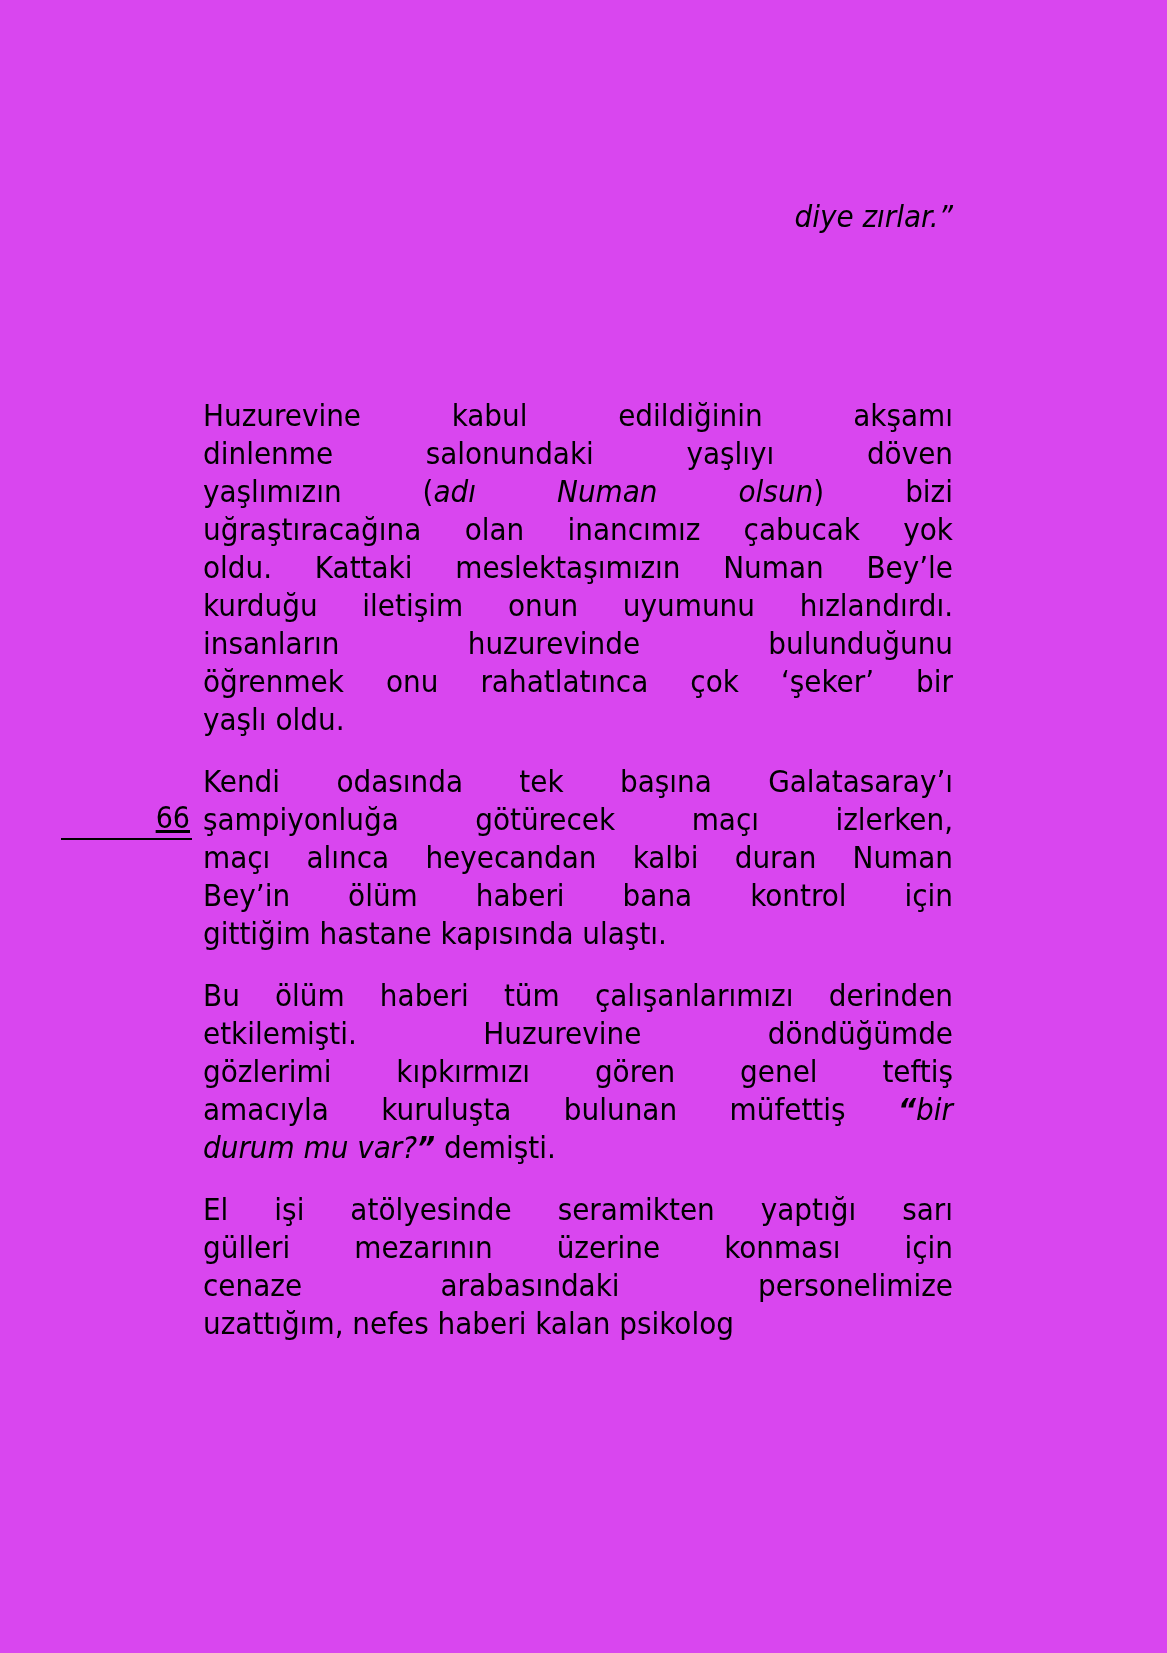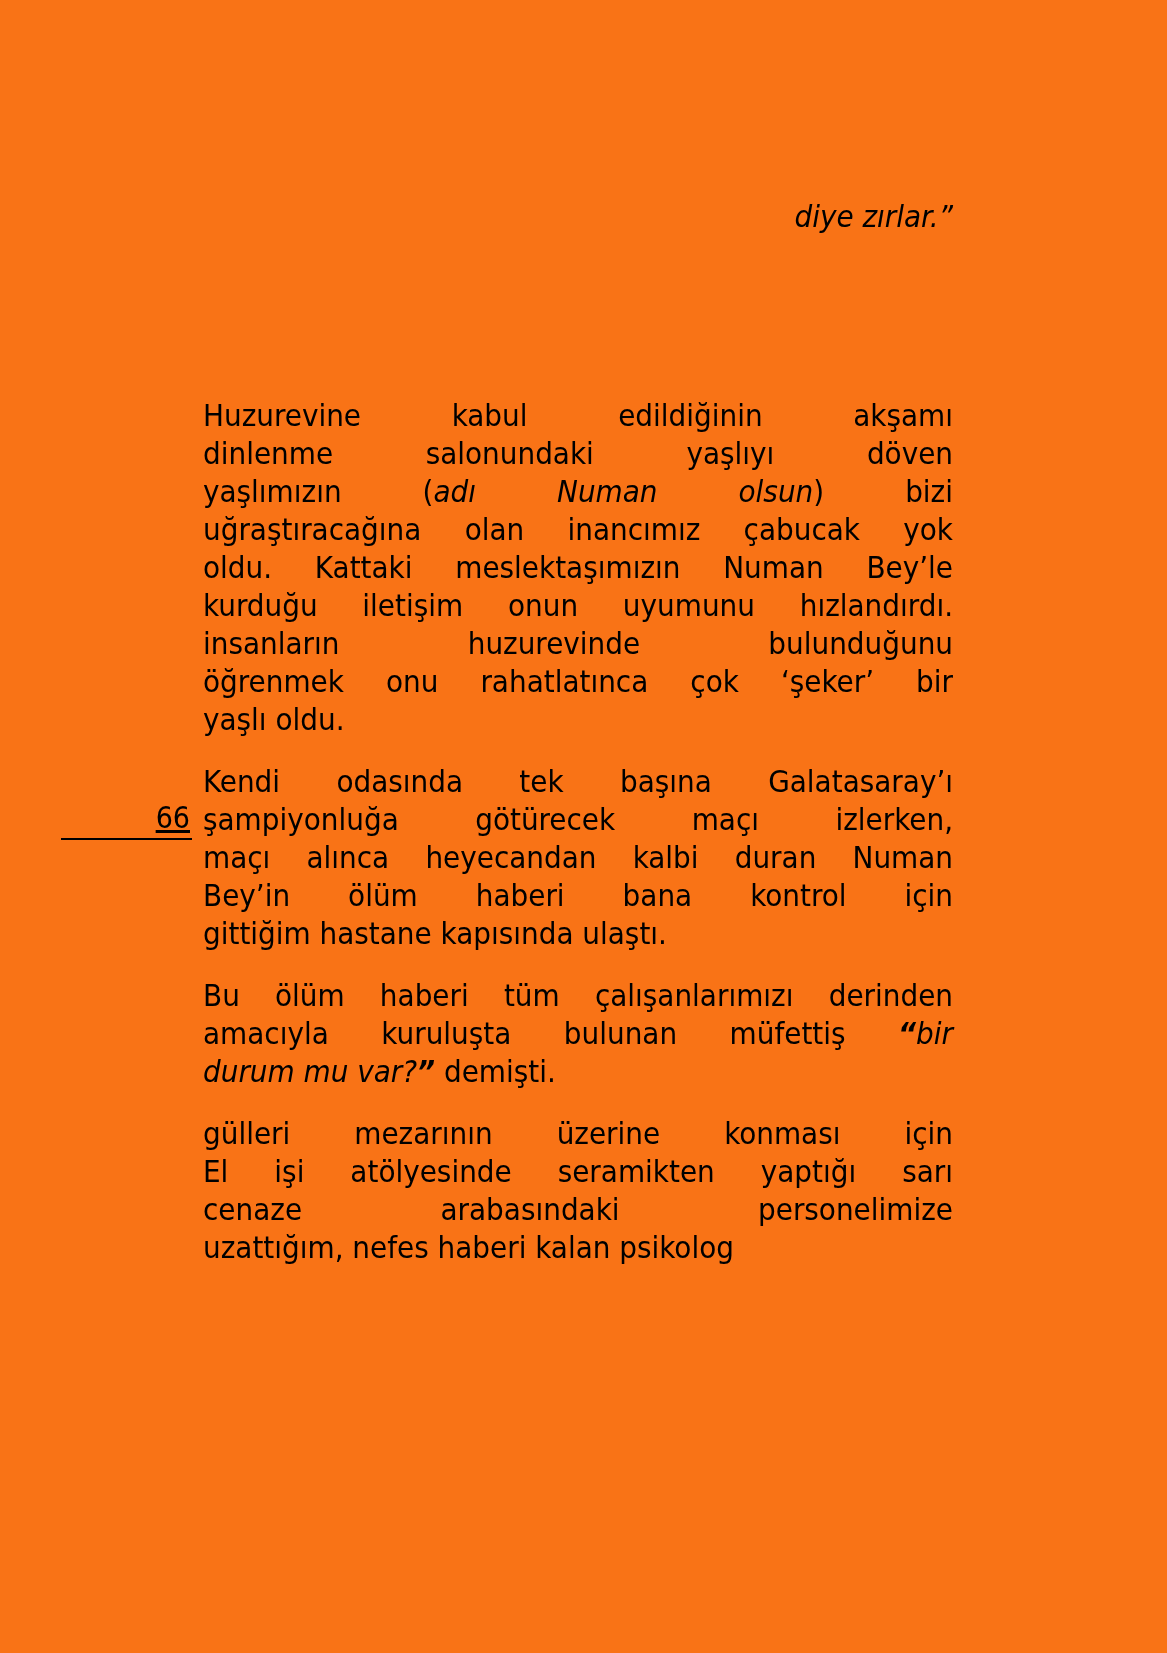--- a/index.html
+++ b/index.html
@@ -1,20 +1,20 @@
 <!DOCTYPE html>
 <html lang="tr"><head>
 <meta charset="utf-8">
 <style>
   html, body { margin: 0; padding: 0; background: #ffffff; }
   .page {
     position: relative;
     width: 1167px;
     height: 1653px;
-    background: #f97316;
+    background: #d946ef;
     color: #000000;
     font-family: "DejaVu Sans", sans-serif;
     font-stretch: condensed;
     overflow: hidden;
   }
   .opening-line {
     position: absolute;
     left: 203px;
     top: 197px;
     width: 750px;
@@ -102,26 +102,28 @@
     <div class="para">
       <div class="line">Kendi odasında tek başına Galatasaray’ı</div>
       <div class="line">şampiyonluğa götürecek maçı izlerken,</div>
       <div class="line">maçı alınca heyecandan kalbi duran Numan</div>
       <div class="line">Bey’in ölüm haberi bana kontrol için</div>
       <div class="line last">gittiğim hastane kapısında ulaştı.</div>
     </div>
 
     <div class="para">
       <div class="line">Bu ölüm haberi tüm çalışanlarımızı derinden</div>
+      <div class="line">etkilemişti. Huzurevine döndüğümde</div>
+      <div class="line">gözlerimi kıpkırmızı gören genel teftiş</div>
       <div class="line"><span>amacıyla kuruluşta bulunan müfettiş </span><span class="bi">“</span><span class="it">bir</span></div>
       <div class="line last"><span class="it">durum mu var?</span><span class="bi">”</span><span> demişti.</span></div>
     </div>
 
     <div class="para">
+      <div class="line">El işi atölyesinde seramikten yaptığı sarı</div>
       <div class="line">gülleri mezarının üzerine konması için</div>
-      <div class="line">El işi atölyesinde seramikten yaptığı sarı</div>
       <div class="line">cenaze arabasındaki personelimize</div>
       <div class="line last">uzattığım, nefes haberi kalan psikolog</div>
     </div>
 
   </div>
 
 </div>
 
 </body></html>

